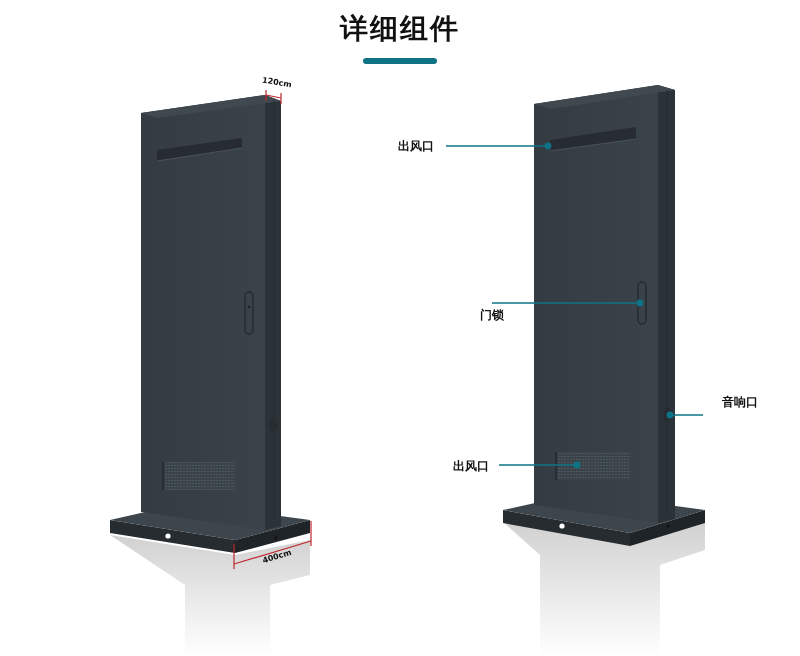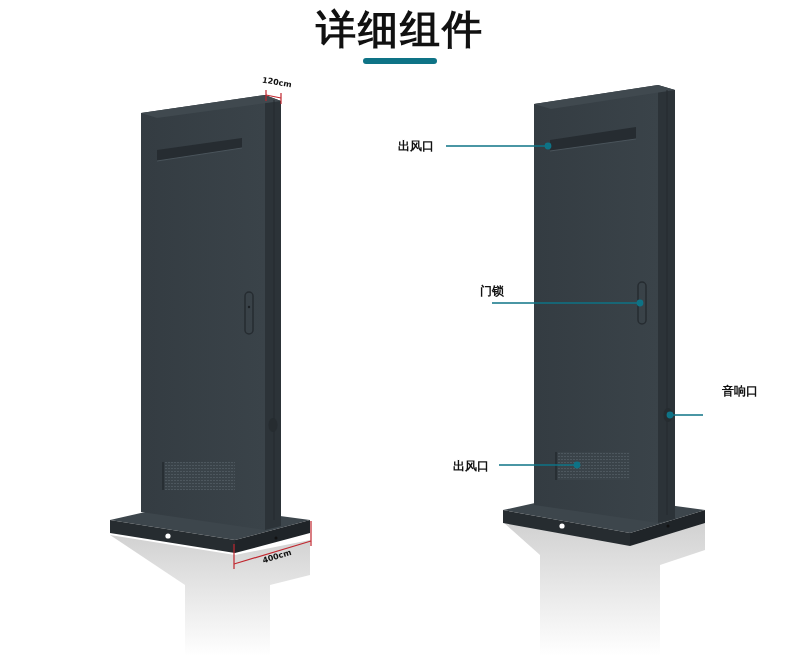--- a/index.html
+++ b/index.html
@@ -1,19 +1,19 @@
 <!DOCTYPE html>
 <html><head>
 <meta charset="utf-8">
 <style>
   html, body { margin:0; padding:0; background:#ffffff; }
   body { width:800px; height:656px; position:relative; overflow:hidden;
          font-family:"DejaVu Sans","Liberation Sans",sans-serif; }
   .title { position:absolute; left:0; width:800px; top:4px; text-align:center;
-           font-size:40px; font-weight:bold; color:#111; letter-spacing:2px; line-height:50px; }
+           font-size:28px; font-weight:bold; color:#111; letter-spacing:2px; line-height:50px; }
   .title-bar { position:absolute; left:363px; top:58px; width:74px; height:6px;
                border-radius:3px; background:#0e7386; }
   svg.stage { position:absolute; left:0; top:0; }
   .callout-label { position:absolute; font-size:12px; font-weight:bold; color:#111; line-height:14px; white-space:nowrap;margin-left:15px; }
   .dim-label { position:absolute; font-size:8px; font-weight:bold; color:#111; white-space:nowrap; }
 </style>
 </head>
 <body>
 
 <div class="title">详细组件</div>
@@ -103,15 +103,15 @@
     <circle cx="670" cy="415" r="2.6"></circle>
     <line x1="499" y1="465" x2="577" y2="465"></line>
     <circle cx="577" cy="465" r="2.6"></circle>
   </g>
 </svg>
 
 <div class="dim-label" style="left:262px;top:78px;transform:rotate(10deg);">120cm</div>
 <div class="dim-label" style="left:262px;top:552px;transform:rotate(-17deg);">400cm</div>
 
 <div class="callout-label" style="left:383px;top:139px;">出风口</div>
-<div class="callout-label" style="left:421px;top:284px;padding-left:44px;">门锁</div>
-<div class="callout-label" style="left:707px;top:384px;">音响口</div>
+<div class="callout-label" style="left:421px;top:308px;padding-left:44px;">门锁</div>
+<div class="callout-label" style="left:707px;top:396px;font-family:Liberation Mono, monospace;">音响口</div>
 <div class="callout-label" style="left:438px;top:459px;">出风口</div>
 
 </body></html>

